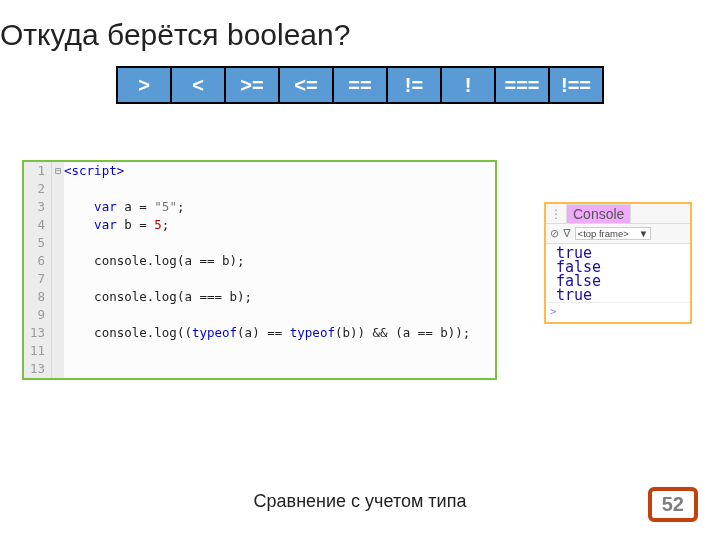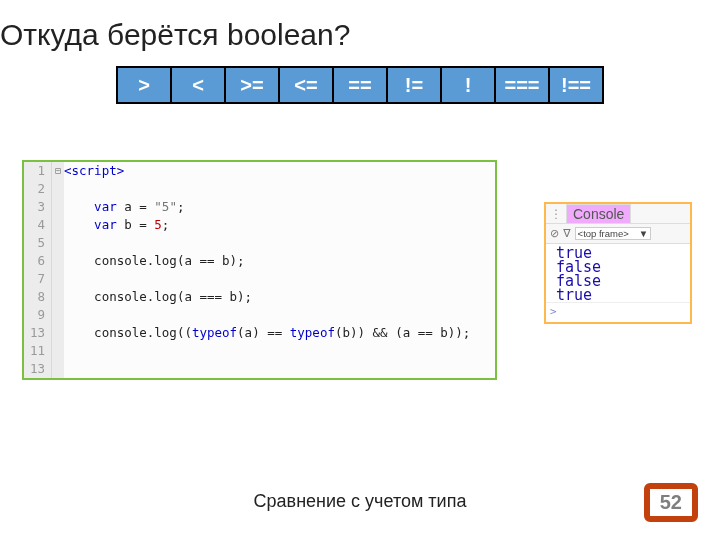--- a/index.html
+++ b/index.html
@@ -147,21 +147,21 @@
     left: 0;
     right: 0;
     text-align: center;
     font-size: 18px;
     color: #222;
   }
   .page-num {
     position: absolute;
     right: 22px;
     bottom: 18px;
-    border: 6px solid #c2410c;
+    border: 4px solid #c2410c;
     border-radius: 6px;
     padding: 2px 10px;
     font-size: 20px;
     font-weight: bold;
     color: #7f7f7f;
     background: #fff;
   }
 </style>
 </head>
 <body>

